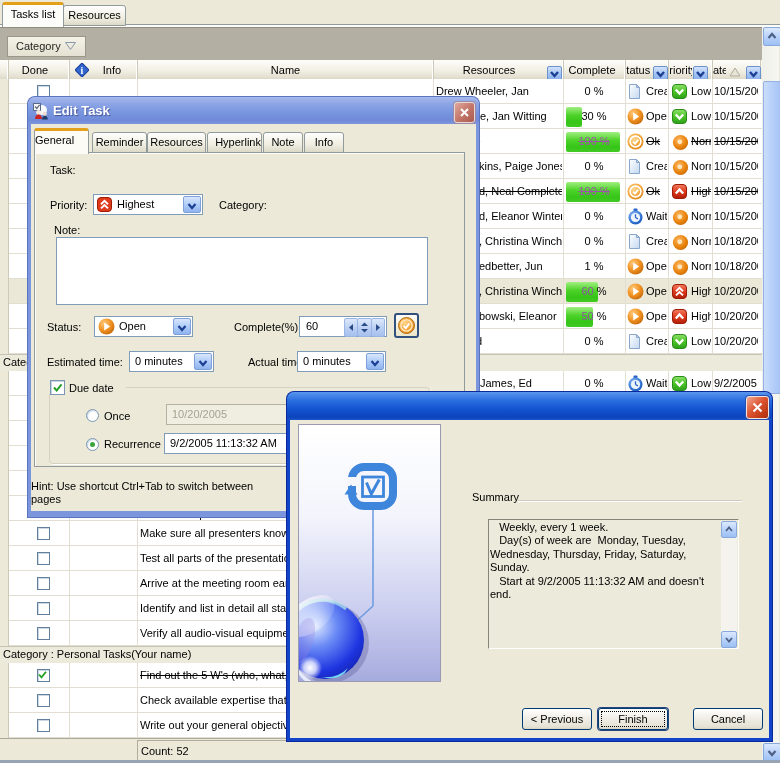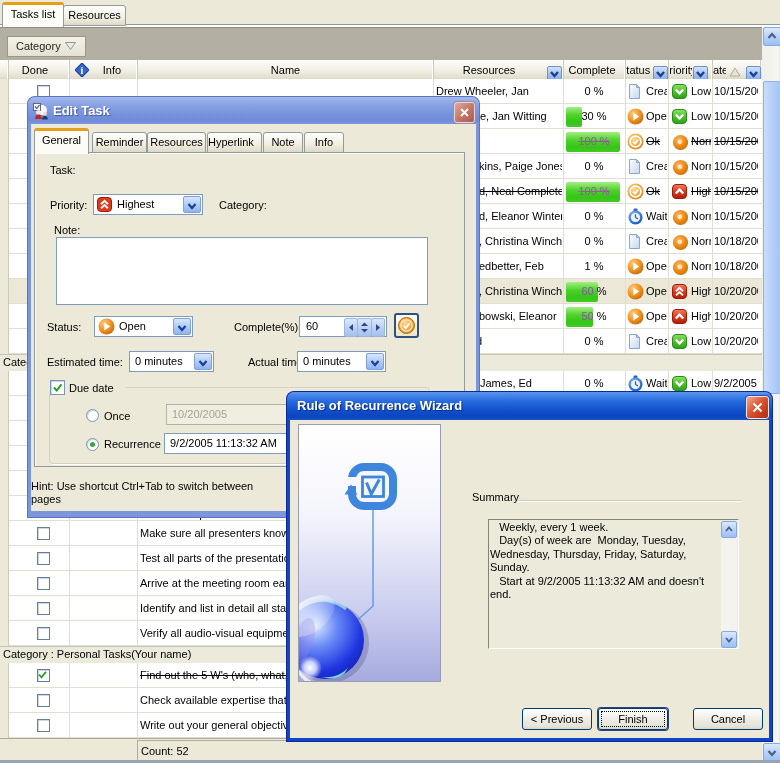--- a/index.html
+++ b/index.html
@@ -402,21 +402,21 @@
       <div class="abs strip"></div>
       <div class="abs vl" style="left:69px"></div>
       <div class="abs vl" style="left:137px"></div>
       <div class="abs vl" style="left:433px"></div>
       <div class="abs vl" style="left:563px"></div>
       <div class="abs vl" style="left:625px"></div>
       <div class="abs vl" style="left:668px"></div>
       <div class="abs vl" style="left:712px"></div>
       <div class="abs cbx"></div>
       <div class="abs nm">Summarize your key points</div>
-      <div class="abs rs" style="left:479px;width:83px">edbetter, Feb</div>
+      <div class="abs rs" style="left:479px;width:83px">edbetter, Jun</div>
       <div class="abs cp">1 %</div>
       <div class="abs st"><svg width="17" height="17">
           <defs>
             <radialGradient id="pg" cx="0.35" cy="0.3" r="0.9">
               <stop offset="0" stop-color="#ffc97a"></stop>
               <stop offset="0.5" stop-color="#f09020"></stop>
               <stop offset="1" stop-color="#b35a00"></stop>
             </radialGradient>
           </defs>
           <circle cx="8.5" cy="8.5" r="8" fill="url(#pg)"></circle>
@@ -784,24 +784,24 @@
 <circle cx="11.8" cy="10.8" r="2.1" fill="#f0ddd0"></circle>
         <path d="M9 16.5c0.3-2.6 1.3-3.8 2.9-3.8s2.6 1.2 2.9 3.8z" fill="#223a66"></path>
 </svg></div>
  <div class="abs" style="left:25px;top:6px;font-size:13px;font-weight:bold;color:#fff;text-shadow:1px 1px 1px #44549a">Edit Task</div>
  <div class="abs" style="left:426px;top:5px;width:19px;height:19px;border-radius:3px;border:1px solid #e8d8d4;background:linear-gradient(135deg,#dfa79c,#c5786a 50%,#a85b4e);box-shadow:0 0 0 1px #9a8aa8">
    <svg width="19" height="19">
         <path d="M6 6l7 7M13 6l-7 7" stroke="#fff" stroke-width="2"></path>
       </svg></div>
  <div class="abs" style="left:3px;top:27px;width:445px;height:387px;background:#ece9d8"></div>
 
- <div class="abs" style="left:6px;top:31px;width:53px;height:23px;background:#fcfbf6;border:1px solid #919b9c;border-bottom:none;border-radius:3px 3px 0 0;border-top:3px solid #e5a01a;text-align:center;line-height:19px;z-index:3">General</div>
+ <div class="abs" style="left:6px;top:31px;width:53px;height:23px;background:#fcfbf6;border:1px solid #919b9c;border-bottom:none;border-radius:3px 3px 0 0;border-top:3px solid #e5a01a;line-height:19px;z-index:3">General</div>
  <div class="abs" style="left:64px;top:35px;width:53px;height:19px;background:linear-gradient(#fefefe,#f0eee0 60%,#dcd9c8);border:1px solid #919b9c;border-radius:3px 3px 0 0;text-align:center;line-height:18px;z-index:2">Reminder</div>
  <div class="abs" style="left:119px;top:35px;width:57px;height:19px;background:linear-gradient(#fefefe,#f0eee0 60%,#dcd9c8);border:1px solid #919b9c;border-radius:3px 3px 0 0;text-align:center;line-height:18px;z-index:2">Resources</div>
- <div class="abs" style="left:179px;top:35px;width:53px;height:19px;background:linear-gradient(#fefefe,#f0eee0 60%,#dcd9c8);border:1px solid #919b9c;border-radius:3px 3px 0 0;text-align:left;line-height:18px;z-index:2">Hyperlink</div>
+ <div class="abs" style="left:179px;top:35px;width:53px;height:19px;background:linear-gradient(#fefefe,#f0eee0 60%,#dcd9c8);border:1px solid #919b9c;border-radius:3px 3px 0 0;text-align:right;line-height:18px;z-index:2">Hyperlink</div>
  <div class="abs" style="left:235px;top:35px;width:38px;height:19px;background:linear-gradient(#fefefe,#f0eee0 60%,#dcd9c8);border:1px solid #919b9c;border-radius:3px 3px 0 0;text-align:center;line-height:18px;z-index:2">Note</div>
  <div class="abs" style="left:276px;top:35px;width:38px;height:19px;background:linear-gradient(#fefefe,#f0eee0 60%,#dcd9c8);border:1px solid #919b9c;border-radius:3px 3px 0 0;text-align:center;line-height:18px;z-index:2">Info</div>
  <div class="abs" style="left:6px;top:55px;width:429px;height:313px;background:#ece9d8;border:1px solid #919b9c;box-shadow:inset 1px 1px 0 #fdfcf9"></div>
 
  <div class="abs lbl" style="left:22px;top:66px">Task:</div>
 
  <div class="abs lbl" style="left:22px;top:101px">Priority:</div>
  <div class="abs dlg-combo" style="left:65px;top:97px;width:108px;height:19px">
    <span class="abs" style="left:3px;top:2px"><svg width="15" height="15">
           <rect x="0.5" y="0.5" width="14" height="14" rx="3.5" fill="#e03a1c" stroke="#9c1c06"></rect>
@@ -893,21 +893,20 @@
  <div class="abs lbl" style="left:76px;top:340px">Recurrence</div>
  <div class="abs dlg-combo" style="left:136px;top:336px;width:190px;height:19px;line-height:18px;padding-left:5px">9/2/2005 11:13:32 AM</div>
 
  <div class="abs lbl" style="left:3px;top:382px">Hint: Use shortcut Ctrl+Tab to switch between</div>
  <div class="abs lbl" style="left:3px;top:395px">pages</div>
 </div>
 
 <div class="abs" id="wizard" style="left:287px;top:392px;width:485px;height:349px;z-index:20">
  <div class="abs" style="left:0;top:0;width:485px;height:349px;border-radius:7px 7px 0 0;background:#1144c8;box-shadow:0 0 0 1px #0a2a9a"></div>
  <div class="abs" style="left:0;top:0;width:485px;height:28px;border-radius:7px 7px 0 0;background:linear-gradient(#5a96ee,#2a6ee0 30%,#1150ce 65%,#0c44bc 90%,#1c54c8)"></div>
- <div class="abs" style="left:10px;top:6px;font-size:13px;font-weight:bold;color:#fff;text-shadow:1px 1px 1px #0a2a80">Rule of Recurrence Wizard</div>
  <div class="abs" style="left:459px;top:4px;width:21px;height:21px;border-radius:3px;border:1px solid #f0e4e0;background:linear-gradient(135deg,#f2ab92,#dd5533 45%,#c03a18 80%,#aa3010);box-shadow:0 0 0 1px #2a50b0">
    <svg width="21" height="21">
         <path d="M6.5 6.5l8 8M14.5 6.5l-8 8" stroke="#fff" stroke-width="2.1"></path>
       </svg></div>
  <div class="abs" style="left:3px;top:28px;width:479px;height:318px;background:#ece9d8"></div>
 
  <div class="abs" style="left:11px;top:32px;width:141px;height:256px;border:1px solid #9a9ab2;overflow:hidden;background:linear-gradient(#ffffff,#f4f5fc 35%,#c8cbee 75%,#a6abde)">
   <svg width="141" height="256" style="position:absolute;left:0;top:0">
    <defs>
     <radialGradient id="sph" cx="0.38" cy="0.32" r="0.95">

